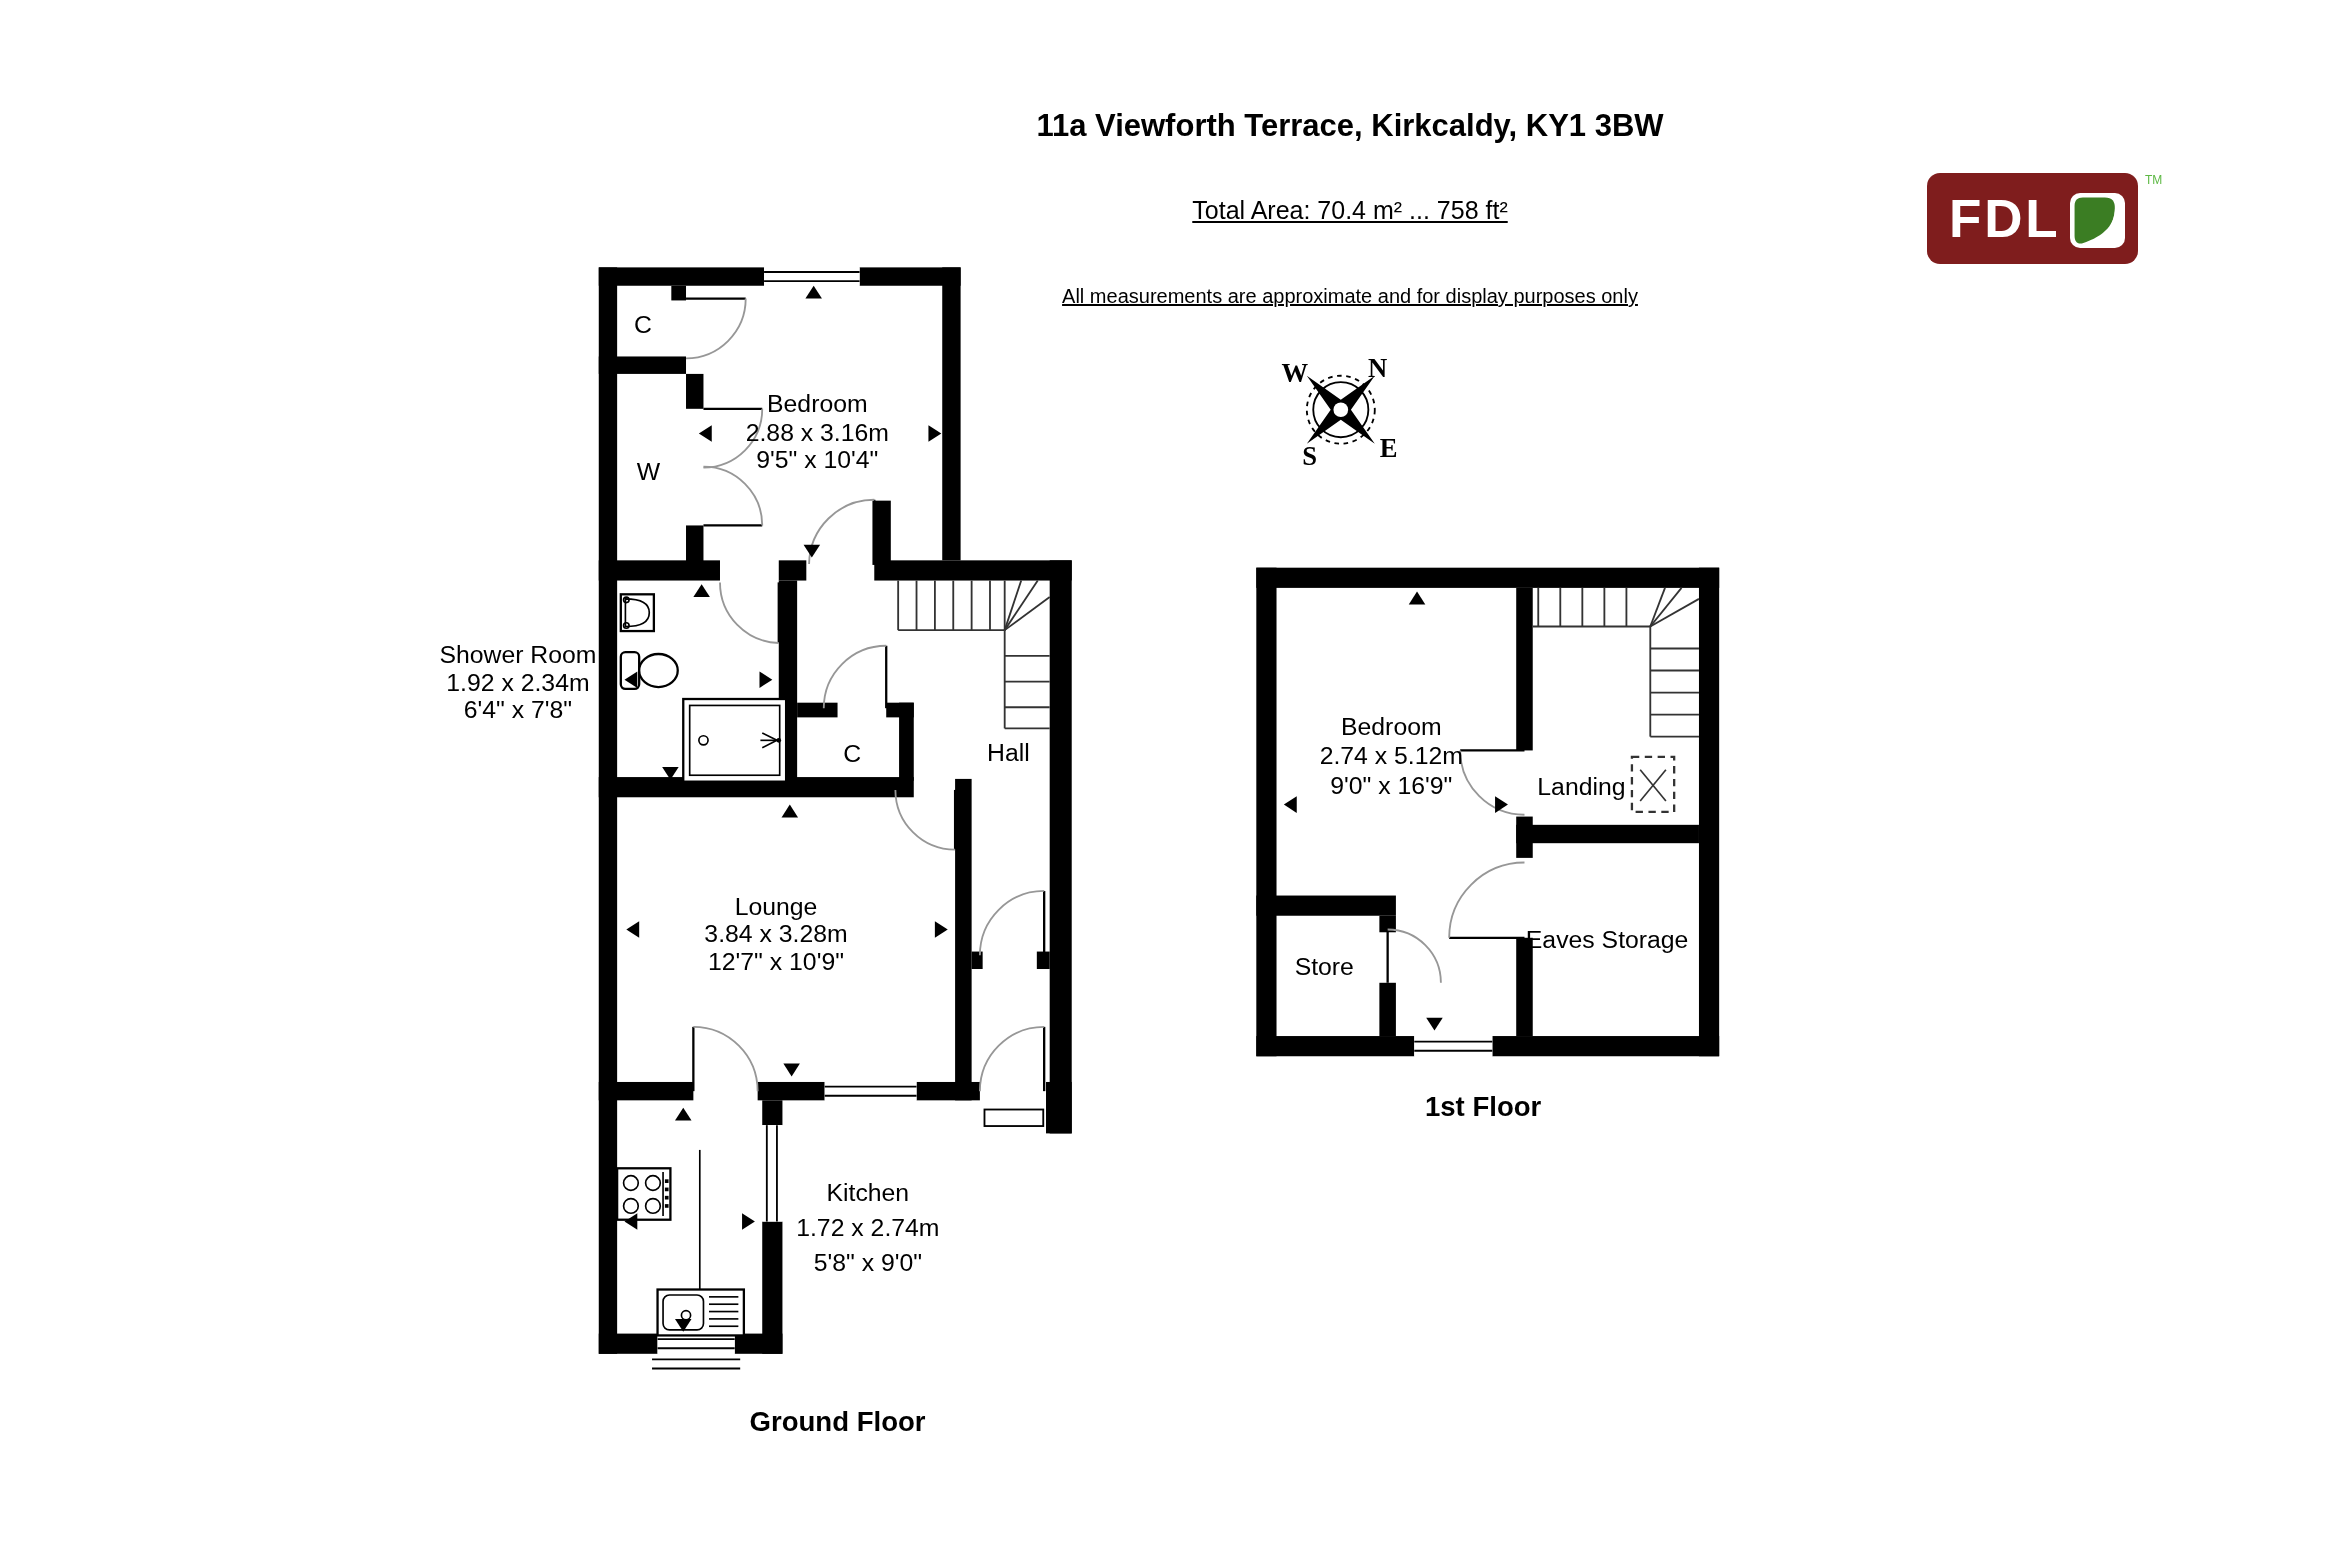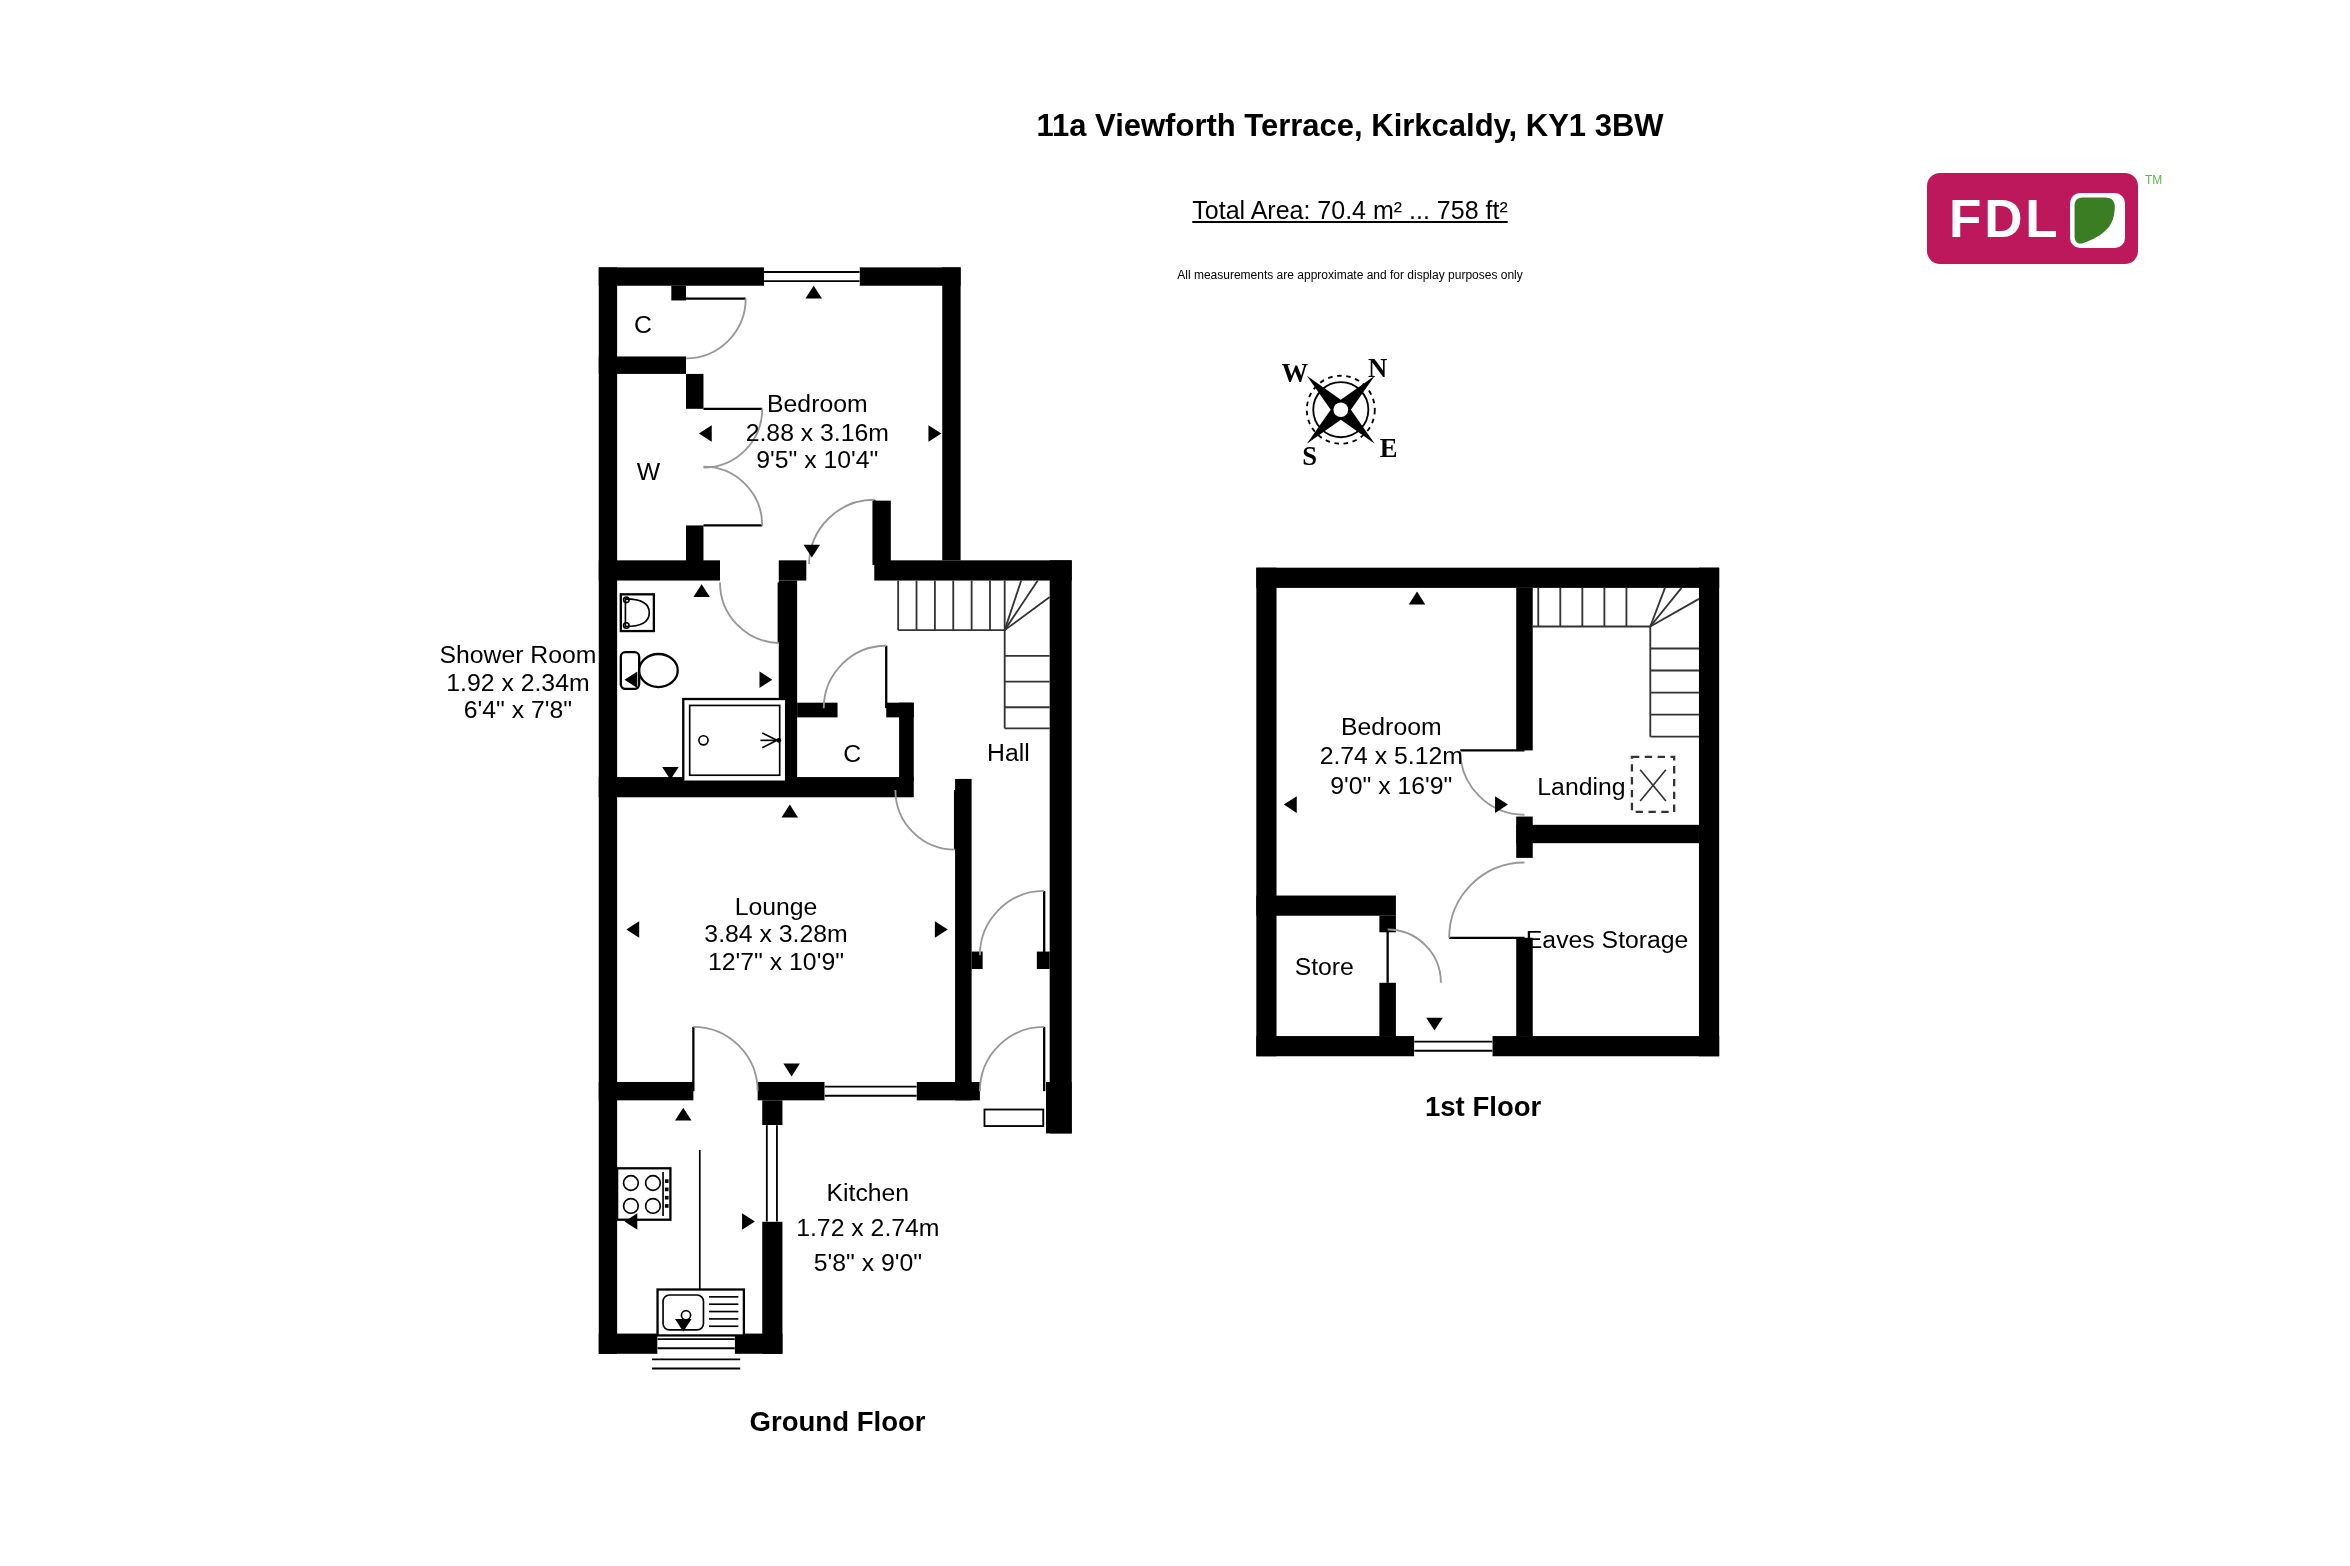--- a/index.html
+++ b/index.html
@@ -1,21 +1,21 @@
 <!DOCTYPE html>
 <html style="font-size:14.7px"><head>
 <meta charset="utf-8">
 <style>
   html,body{margin:0;padding:0;background:#fff;}
   #canvas{position:relative;width:2351px;height:1567px;background:#fff;overflow:hidden;
           font-family:"Liberation Sans",sans-serif;color:#000;}
   .hdr{position:absolute;left:1350px;transform:translateX(-50%);white-space:nowrap;text-align:center;}
   #title{top:108px;font-size:31px;font-weight:bold;}
   #area{top:196px;font-size:25px;text-decoration:underline;}
-  #disclaimer{top:268px;font-size:12px;}
+  #disclaimer{top:285px;font-size:20px;text-decoration:underline;}
   #logo{position:absolute;left:1927px;top:173px;width:211px;height:91px;border-radius:13px;}
   #logo .fdl{position:absolute;left:22px;top:0;height:91px;line-height:91px;font-size:53px;
              font-weight:bold;color:#fff;letter-spacing:2.8px;}
   #logo .leaf{position:absolute;left:143px;top:20px;}
   #tm{position:absolute;left:2145px;top:173px;font-size:12px;font-weight:normal;}
   svg text{font-family:"Liberation Sans",sans-serif;}
   .rlabel{font-size:27px;fill:#000;text-anchor:middle;}
   .flabel{font-size:30px;font-weight:bold;fill:#000;text-anchor:middle;}
   .wall{fill:#000;stroke:none;}
   .winfill{fill:#fff;stroke:none;}
@@ -30,21 +30,21 @@
 </style>
 </head>
 <body>
 
 <div id="canvas">
 
   <div id="title" class="hdr">11a Viewforth Terrace, Kirkcaldy, KY1 3BW</div>
   <div id="area" class="hdr">Total Area: 70.4 m² ... 758 ft²</div>
   <div id="disclaimer" class="hdr">All measurements are approximate and for display purposes only</div>
 
-  <div id="logo" style="background:#be185d;">
+  <div id="logo" style="background:#7f1d1d;">
     <span class="fdl">FDL</span>
     <span class="leaf">
       <svg width="55" height="55" viewBox="0 0 60 60">
         <rect x="0" y="0" width="60" height="60" rx="11" fill="#ffffff"></rect>
         <path d="M14,5 H38 C46,5 49,9 49,17 C49,33 39,47 13,55 C8,56 5,53 5,47 V14 C5,8 8,5 14,5 Z" fill="#3b7d23"></path>
         <path d="M49,12 C49,34 42,46 18,55 L49,55 Z" fill="#ffffff"></path>
       </svg>
     </span>
   </div>
   <div id="tm" style="color:#5cb843;">TM</div>

